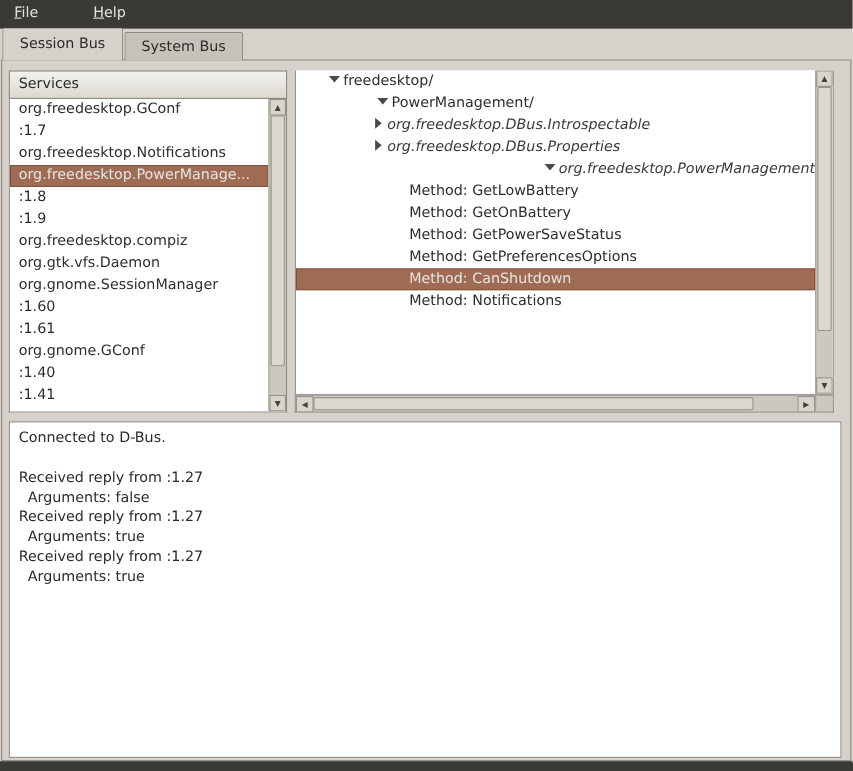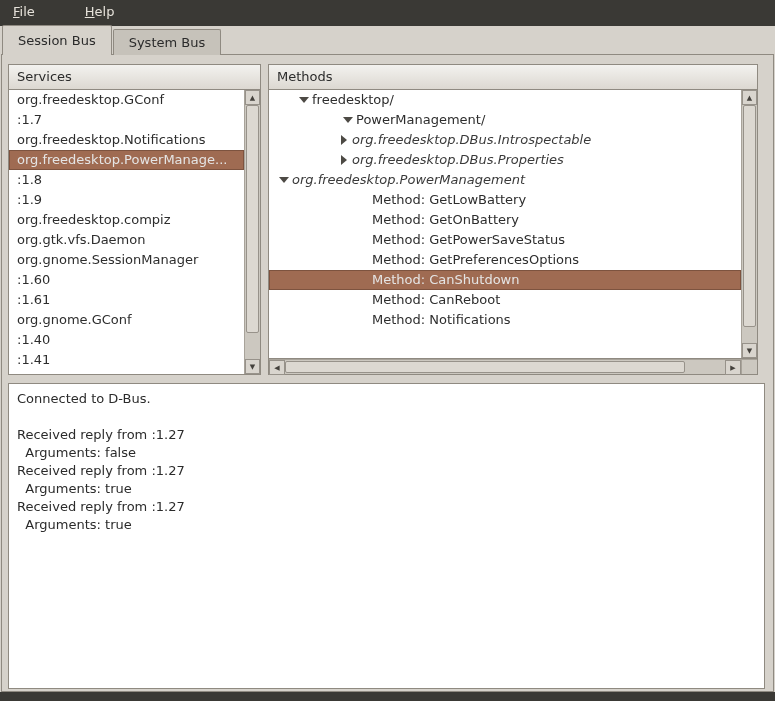--- a/index.html
+++ b/index.html
@@ -195,42 +195,41 @@
     <div class="vscroll">
       <div class="stepper">▲</div>
       <div class="vthumb"></div>
       <div class="vspacer"></div>
       <div class="stepper">▼</div>
     </div>
   </div>
 </div>
 
 <div class="pane methods-pane">
-  <div class="pane-header">Methods</div>
   <div class="pane-body">
     <div class="rows">
 
 
         <div class="row arrow-expanded" style="padding-left: 28px;">
           <span class="expander"></span><span class="row-label">freedesktop/</span>
         </div>
 
         <div class="row arrow-expanded" style="padding-left: 72px;">
           <span class="expander"></span><span class="row-label">PowerManagement/</span>
         </div>
 
         <div class="row italic arrow-collapsed" style="padding-left: 68px;">
           <span class="expander"></span><span class="row-label">org.freedesktop.DBus.Introspectable</span>
         </div>
 
         <div class="row italic arrow-collapsed" style="padding-left: 68px;">
           <span class="expander"></span><span class="row-label">org.freedesktop.DBus.Properties</span>
         </div>
 
-        <div class="row italic arrow-expanded" style="">
+        <div class="row italic arrow-expanded" style=" text-align: right;">
           <span class="expander"></span><span class="row-label">org.freedesktop.PowerManagement</span>
         </div>
 
         <div class="row arrow-none" style="padding-left: 88px;">
           <span class="expander"></span><span class="row-label">Method: GetLowBattery</span>
         </div>
 
         <div class="row arrow-none" style="padding-left: 88px;">
           <span class="expander"></span><span class="row-label">Method: GetOnBattery</span>
         </div>
@@ -240,23 +239,20 @@
         </div>
 
         <div class="row arrow-none" style="padding-left: 88px;">
           <span class="expander"></span><span class="row-label">Method: GetPreferencesOptions</span>
         </div>
 
         <div class="row selected arrow-none" style="padding-left: 88px;">
           <span class="expander"></span><span class="row-label">Method: CanShutdown</span>
         </div>
 
-        <div class="row arrow-none" style="padding-left: 88px;">
-          <span class="expander"></span><span class="row-label">Method: CanReboot</span>
-        </div>
 
         <div class="row arrow-none" style="padding-left: 88px;">
           <span class="expander"></span><span class="row-label">Method: Notifications</span>
         </div>
       </div>
     <div class="vscroll">
       <div class="stepper">▲</div>
       <div class="vthumb"></div>
       <div class="vspacer"></div>
       <div class="stepper">▼</div>

